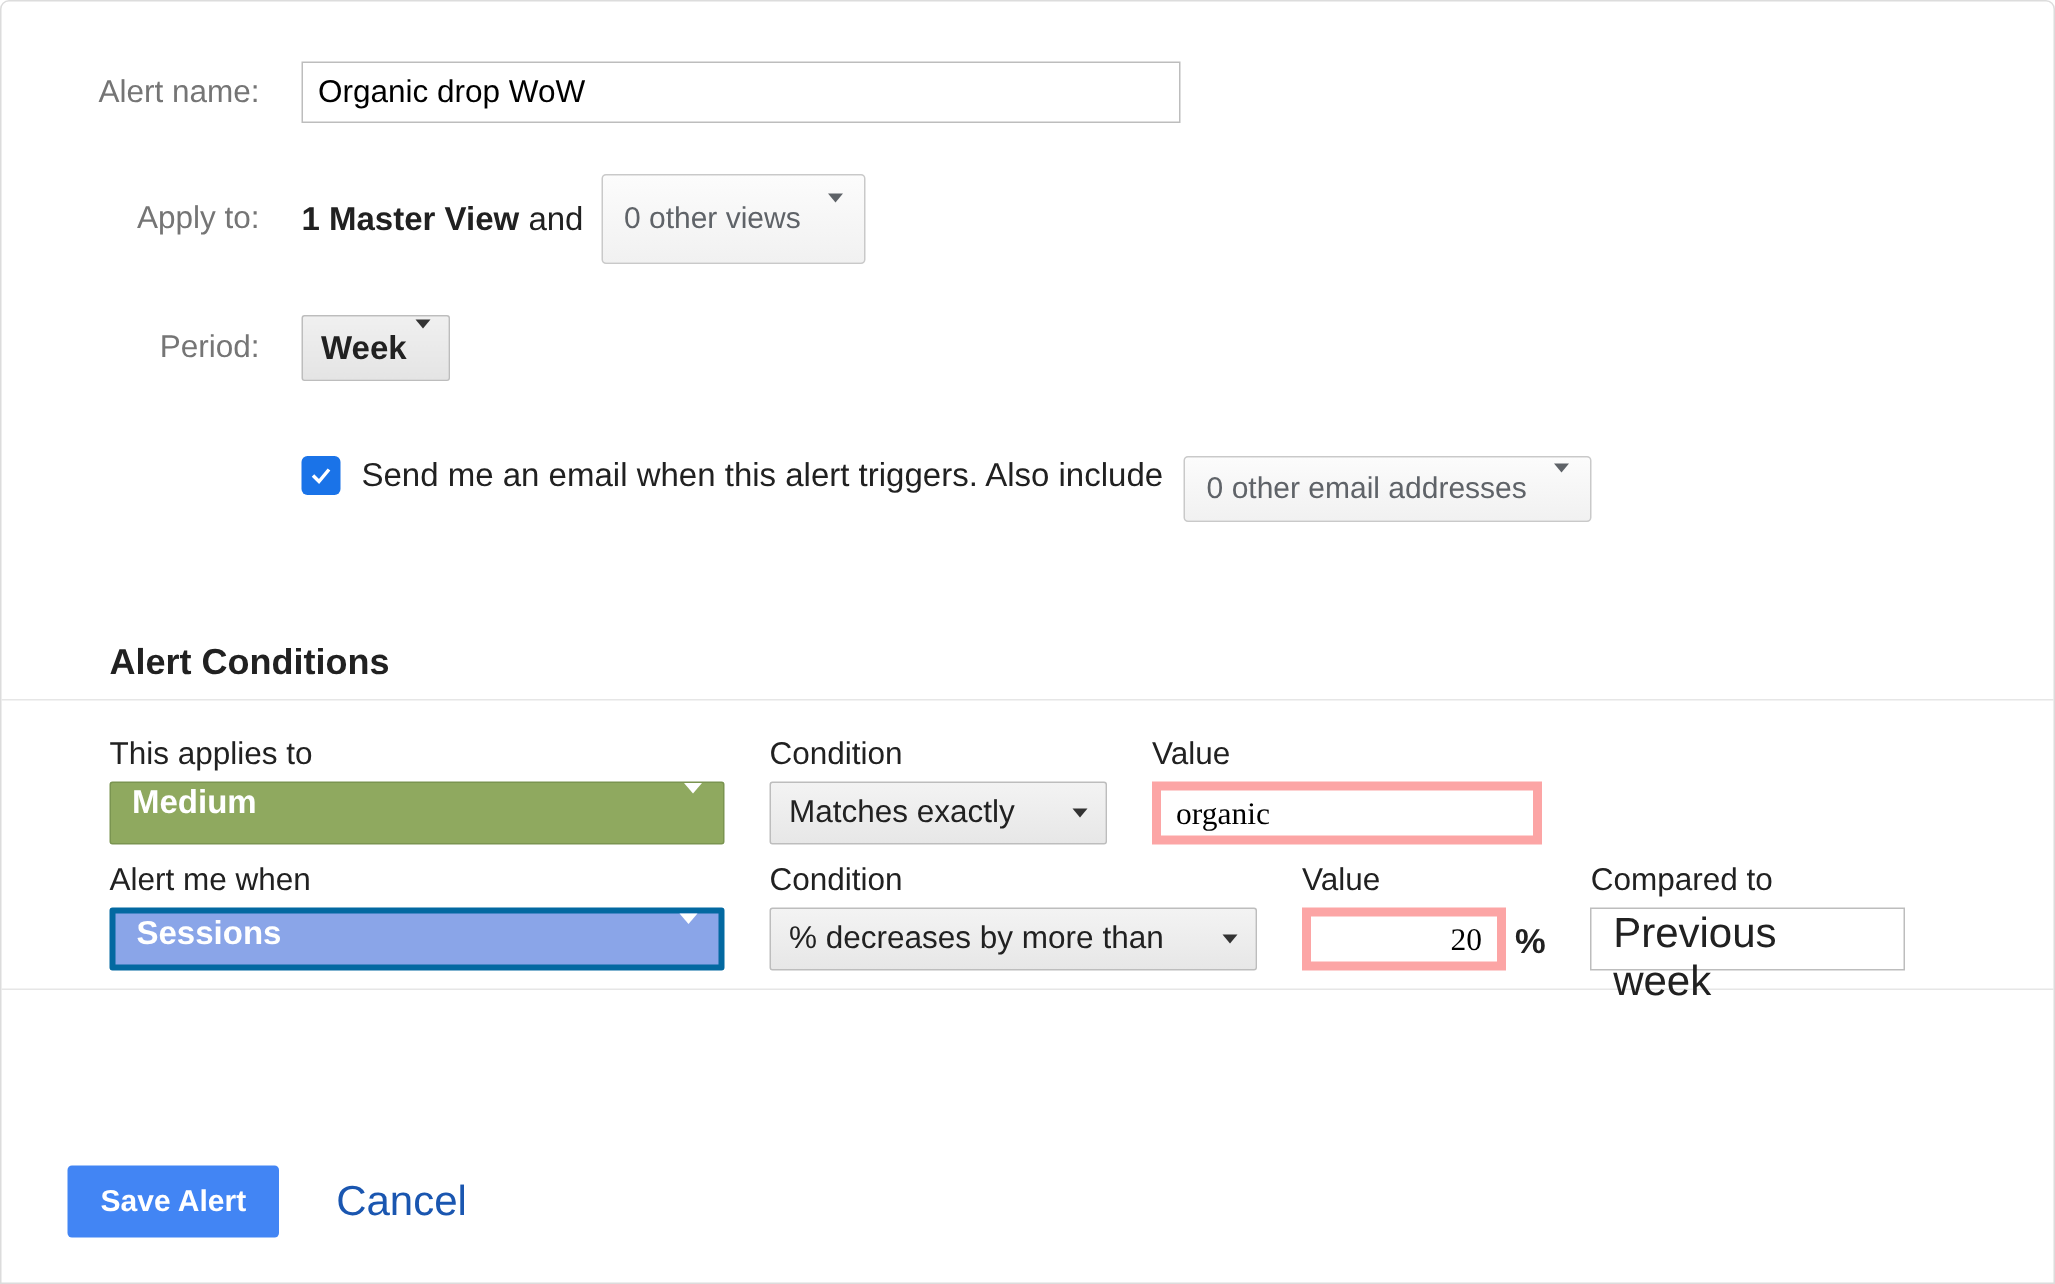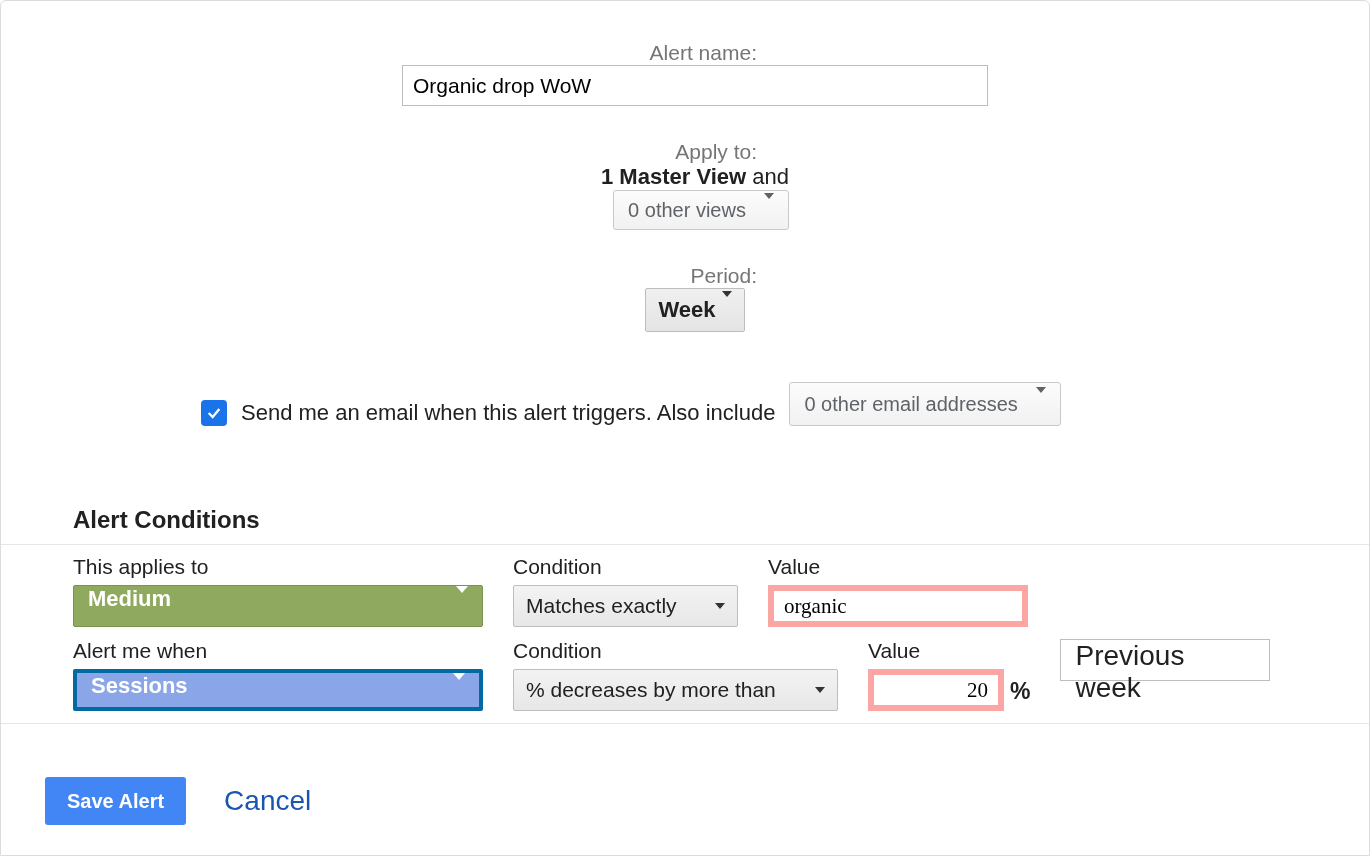--- a/index.html
+++ b/index.html
@@ -18,21 +18,20 @@
     border-top-left-radius: 6px;
     border-top-right-radius: 6px;
     padding: 40px 0 0 0;
     position: relative;
   }
   .form-row {
     display: flex;
     align-items: center;
     margin-bottom: 34px;
     padding-left: 20px;
-    flex-direction: column;
   }
   .form-label {
     width: 180px;
     text-align: right;
     color: #757575;
     font-size: 21px;
     padding-right: 28px;
     flex-shrink: 0;
   }
   .text-input {
@@ -54,38 +53,38 @@
     border-radius: 3px;
     background: linear-gradient(#fcfcfc, #f1f1f1);
     font-size: 20px;
     color: #5f6368;
     cursor: pointer;
     margin-left: 12px;
   }
   .dropdown .caret {
     margin-left: 18px;
   }
-  .dropdown.small { height: 40px; }
+  .dropdown.small { height: 60px; }
   .period-dd {
     display: inline-flex;
     align-items: center;
     height: 44px;
     padding: 0 12px;
     border: 1px solid #bdbdbd;
     background: linear-gradient(#f0f0f0, #e4e4e4);
     font-size: 22px;
     color: #212121;
     cursor: pointer;
     border-radius: 2px;
     font-weight: bold;
   }
   .period-dd .caret { margin-left: 6px; }
   .checkbox-row {
     display: flex;
-    align-items: flex-end;
+    align-items: flex-start;
     padding-left: 200px;
     margin-top: 50px;
     margin-bottom: 80px;
   }
   .checkbox {
     width: 26px;
     height: 26px;
     border-radius: 4px;
     background: #1a73e8;
     display: flex;
@@ -98,21 +97,21 @@
   .checkbox svg { width: 16px; height: 16px; }
   .check-label { font-size: 22px; color: #212121; }
   .section-title {
     font-size: 24px;
     font-weight: 700;
     padding: 0 0 10px 72px;
   }
   .conditions {
     border-top: 1px solid #e6e6e6;
     border-bottom: 1px solid #e6e6e6;
-    padding: 6px 10px 12px 72px;
+    padding: 20px 10px 12px 72px;
   }
   .cond-row {
     display: flex;
     align-items: flex-start;
     gap: 30px;
     margin-top: 4px;
   }
   .cond-col { display: flex; flex-direction: column; }
   .col-label { font-size: 21px; color: #212121; margin-bottom: 6px; }
   .sel-green, .sel-blue {
@@ -287,20 +286,21 @@
         </div>
       </div>
       <div class="cond-col">
         <div class="col-label">Value</div>
         <div class="value-wrap">
           <input class="val-input w2" type="text" value="20" style="">
           <span class="pct">%</span>
         </div>
       </div>
       <div class="cond-col">
+        <div class="col-label">Compared to</div>
         <div class="cmp-box">
           <span>Previous week</span>
         </div>
       </div>
     </div>
 
   </div>
 
   <div class="footer">
     <button class="btn-primary">Save Alert</button>

